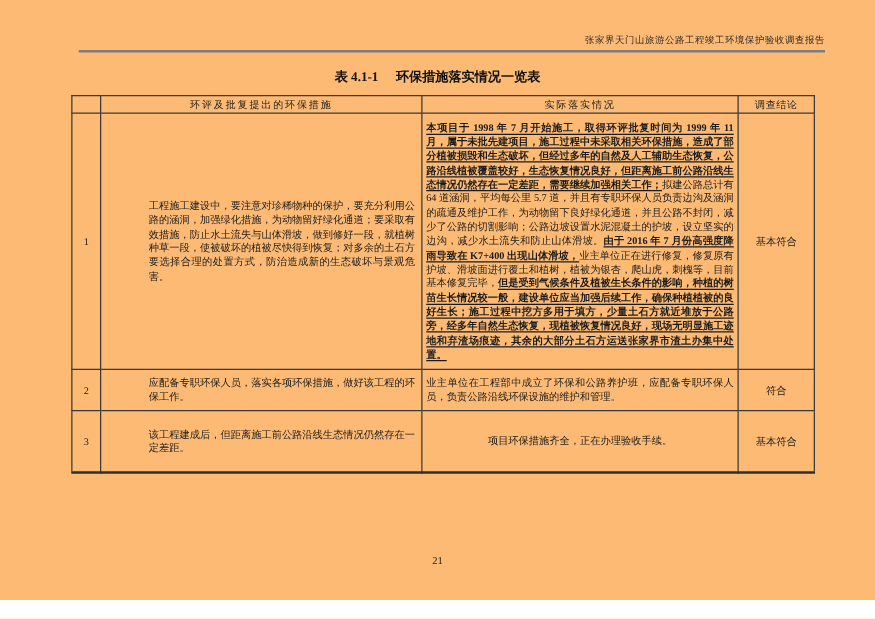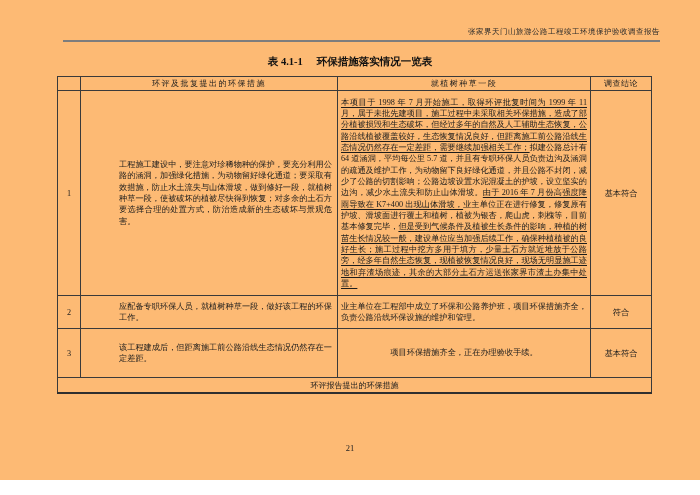--- a/index.html
+++ b/index.html
@@ -34,21 +34,21 @@
   td.hdr-measure,td.hdr-impl{letter-spacing:1.5px;}
   td.hdr-concl{letter-spacing:0.5px;}
   tr.section td{height:13px;text-align:center;font-size:8px;}
   tr.row1 td{height:202px;}
   tr.row2 td{height:30px;}
   tr.row3 td{height:46px;}
   tr.bottom td{height:12px;text-align:center;font-size:8px;}
   .measure-text{line-height:11.4px;text-align:justify;text-justify:inter-ideograph;padding:0 2px;margin-left:33px;}
   .impl-text{line-height:11.33px;text-align:justify;text-justify:inter-ideograph;}
   .impl-center{text-align:center;font-family:Liberation Serif, serif;}
-  .u{text-decoration:underline;text-underline-offset:1.5px;}
+  .u{text-decoration:underline;text-underline-offset:1.5px;font-weight:bold;}
   .page-number{
     position:absolute;top:443px;left:0;width:700px;text-align:center;
     font-size:8.5px;color:#222;
   }
 </style>
 </head>
 <body>
 
 <div class="page">
 
@@ -63,59 +63,56 @@
     <colgroup>
       <col style="width:23px">
         <col style="width:257px">
         <col style="width:253px">
         <col style="width:61px">
     </colgroup>
     <tbody>
       <tr class="hdr">
         <td></td>
         <td class="hdr-measure">环评及批复提出的环保措施</td>
-        <td class="hdr-impl">就植树种草一段</td>
+        <td class="hdr-impl">实际落实情况</td>
         <td class="hdr-concl">调查结论</td>
       </tr>
 
 
       <tr class="row1">
         <td class="c">1</td>
         <td>
           <div class="measure-text">工程施工建设中，要注意对珍稀物种的保护，要充分利用公路的涵洞，加强绿化措施，为动物留好绿化通道；要采取有效措施，防止水土流失与山体滑坡，做到修好一段，就植树种草一段，使被破坏的植被尽快得到恢复；对多余的土石方要选择合理的处置方式，防治造成新的生态破坏与景观危害。</div>
         </td>
         <td>
           <div class="impl-text"><span class="u">本项目于 1998 年 7 月开始施工，取得环评批复时间为 1999 年 11 月，属于未批先建项目，施工过程中未采取相关环保措施，造成了部分植被损毁和生态破坏，但经过多年的自然及人工辅助生态恢复，公路沿线植被覆盖较好，生态恢复情况良好，但距离施工前公路沿线生态情况仍然存在一定差距，需要继续加强相关工作；</span><span>拟建公路总计有 64 道涵洞，平均每公里 5.7 道，并且有专职环保人员负责边沟及涵洞的疏通及维护工作，为动物留下良好绿化通道，并且公路不封闭，减少了公路的切割影响；公路边坡设置水泥混凝土的护坡，设立坚实的边沟，减少水土流失和防止山体滑坡。</span><span class="u">由于 2016 年 7 月份高强度降雨导致在 K7+400 出现山体滑坡，</span><span>业主单位正在进行修复，修复原有护坡、滑坡面进行覆土和植树，植被为银杏，爬山虎，刺槐等，目前基本修复完毕，</span><span class="u">但是受到气候条件及植被生长条件的影响，种植的树苗生长情况较一般，建设单位应当加强后续工作，确保种植植被的良好生长；施工过程中挖方多用于填方，少量土石方就近堆放于公路旁，经多年自然生态恢复，现植被恢复情况良好，现场无明显施工迹地和弃渣场痕迹，其余的大部分土石方运送张家界市渣土办集中处置。</span></div>
         </td>
         <td class="c">基本符合</td>
       </tr>
 
       <tr class="row2">
         <td class="c">2</td>
         <td>
-          <div class="measure-text">应配备专职环保人员，就植树种草一段，做好该工程的环保工作。</div>
+          <div class="measure-text">应配备专职环保人员，落实各项环保措施，做好该工程的环保工作。</div>
         </td>
         <td>
-          <div class="impl-text">业主单位在工程部中成立了环保和公路养护班，项目环保措施齐全，负责公路沿线环保设施的维护和管理。</div>
+          <div class="impl-text">业主单位在工程部中成立了环保和公路养护班，应配备专职环保人员，负责公路沿线环保设施的维护和管理。</div>
         </td>
         <td class="c">符合</td>
       </tr>
 
       <tr class="row3">
         <td class="c">3</td>
         <td>
           <div class="measure-text">该工程建成后，但距离施工前公路沿线生态情况仍然存在一定差距。</div>
         </td>
         <td>
           <div class="impl-text impl-center">项目环保措施齐全，正在办理验收手续。</div>
         </td>
         <td class="c">基本符合</td>
       </tr>
 
-      <tr class="bottom">
-        <td colspan="4">环评报告提出的环保措施</td>
-      </tr>
     </tbody>
   </table>
 
   <div class="page-number">21</div>
 
 </div>
 
 </body></html>

